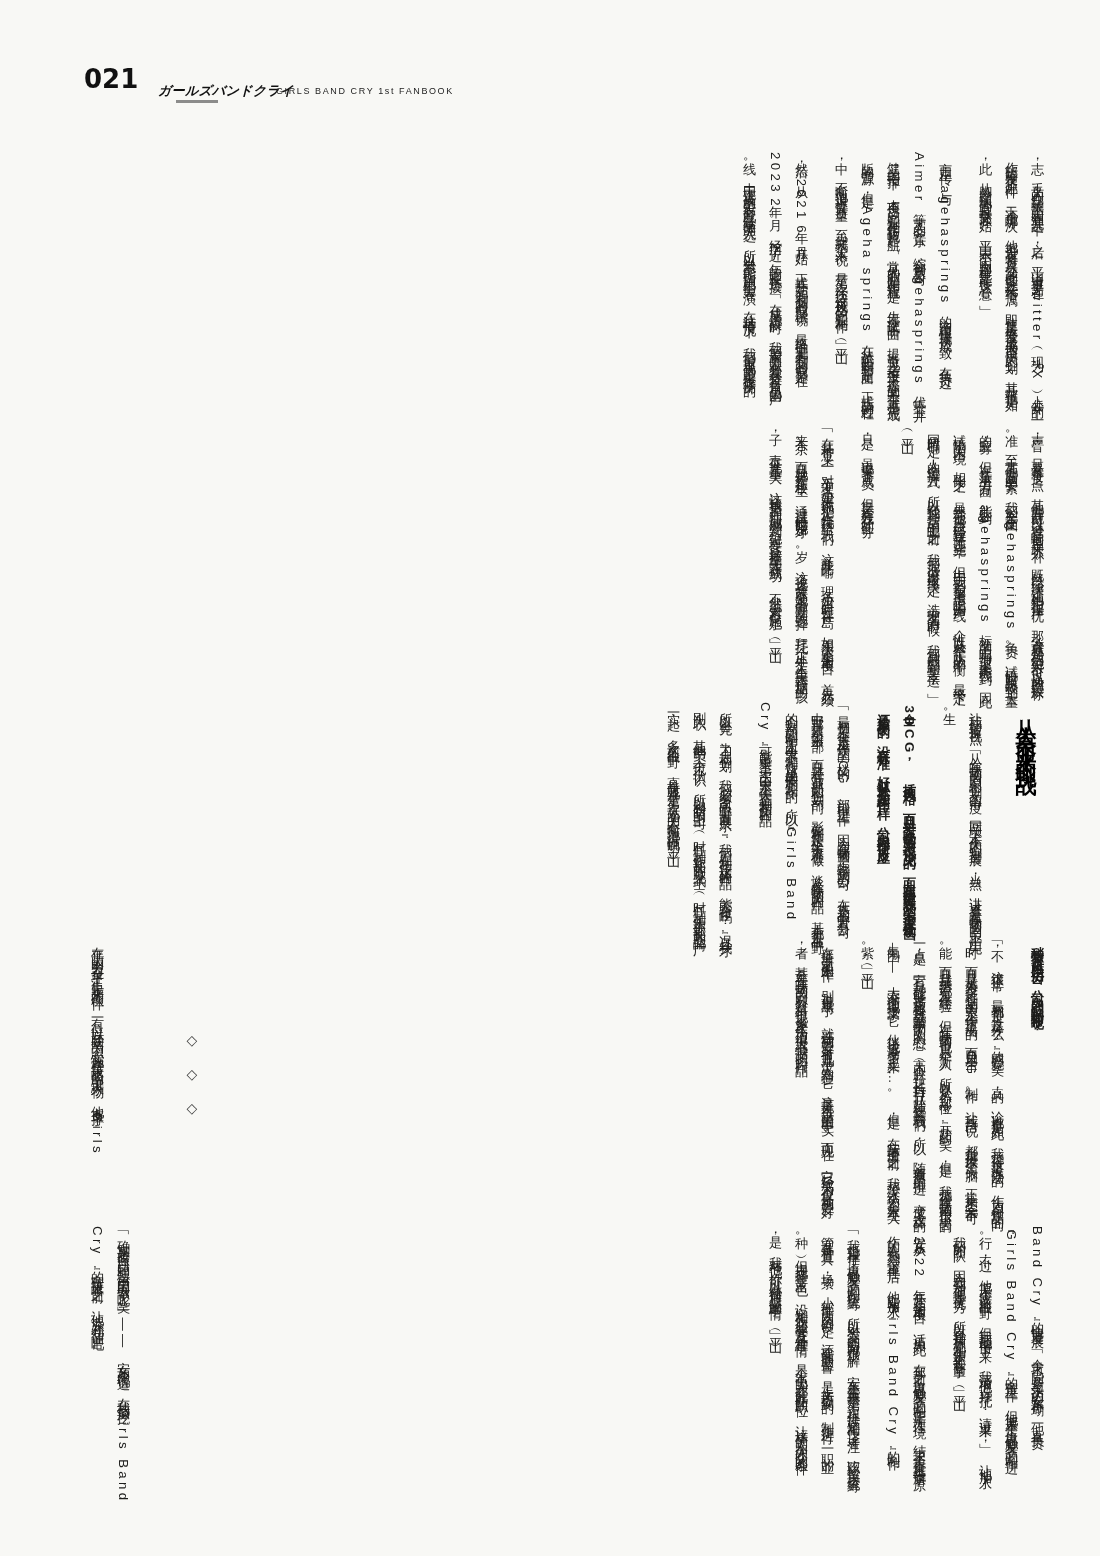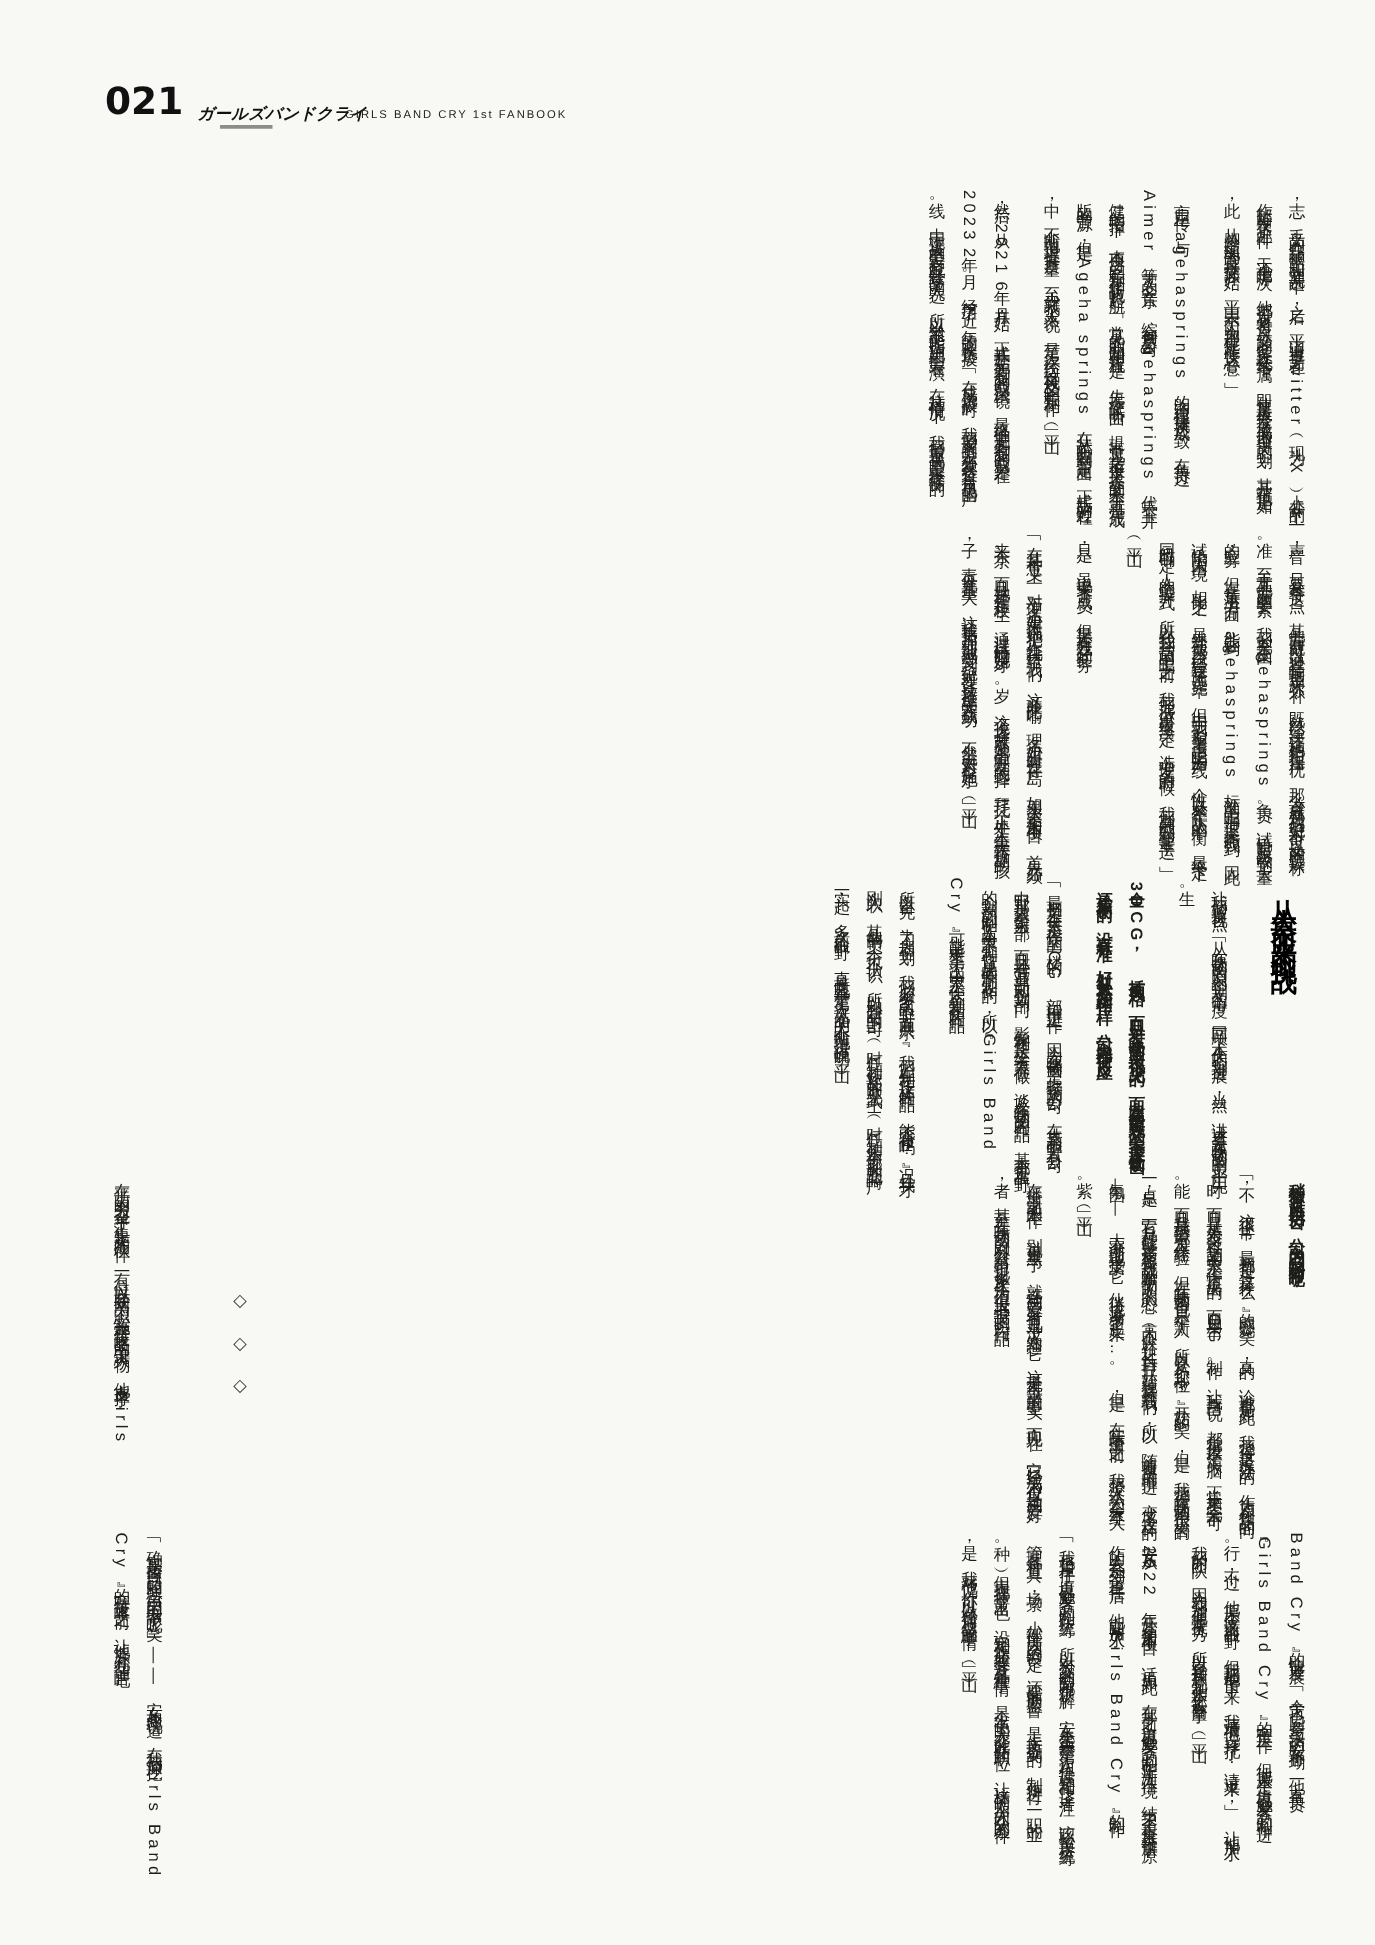--- a/index.html
+++ b/index.html
@@ -9,21 +9,21 @@
     background:#f8f8f5;
     overflow:hidden;
     font-family:"Liberation Sans", sans-serif;
     color:#1d1d1b;
   }
 
   
   .page-number {
     position:absolute; left:84px; top:64px;
     font-family:"DejaVu Sans", sans-serif;
-    font-size:30px; font-weight:bold; letter-spacing:0px; color:#111;
+    font-size:26px; font-weight:bold; letter-spacing:0px; color:#111;
   }
   .brand {
     position:absolute; left:158px; top:82px;
     font-size:13px; font-weight:bold; font-style:italic;
     letter-spacing:0.3px; color:#111; white-space:nowrap;
   }
   .brand-underline {
     position:absolute; left:176px; top:100px;
     width:42px; height:3px; background:#333; opacity:.55;
   }

